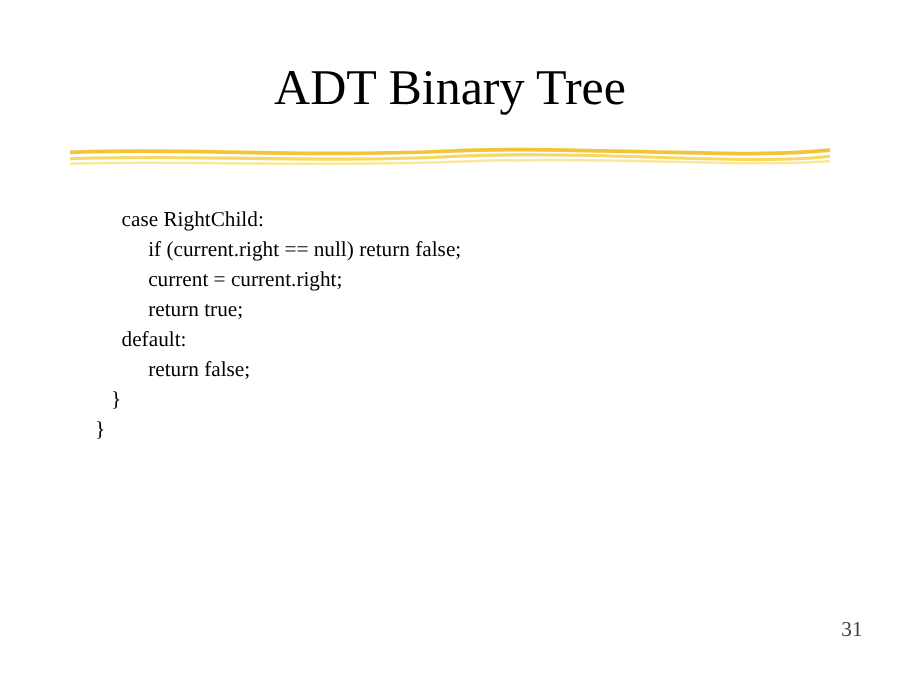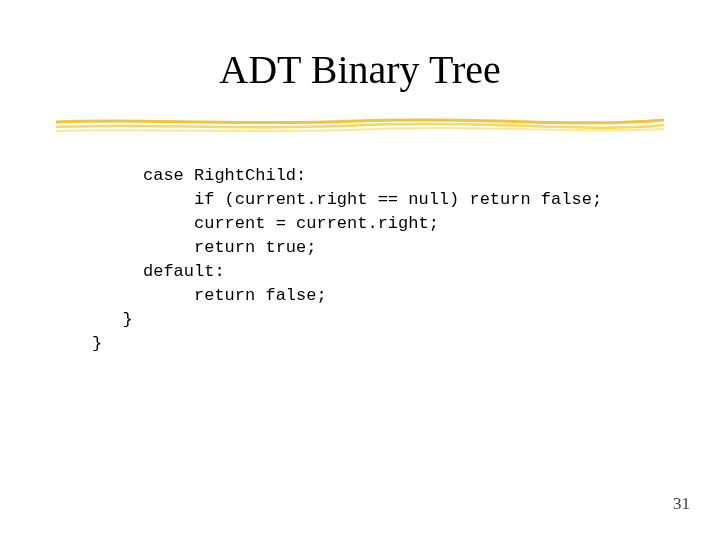--- a/index.html
+++ b/index.html
@@ -18,22 +18,22 @@
     .underline {
       position: absolute;
       top: 116px;
       left: 56px;
       width: 608px;
       height: 18px;
     }
     .code {
       position: absolute;
       top: 164px;
-      left: 92px;
-      font-family: Liberation Mono, monospace;
+      left: 76px;
+      font-family: Liberation Serif, serif;
       font-size: 17px;
       line-height: 24px;
       color: #000;
       white-space: pre;
     }
     .pagenum {
       position: absolute;
       bottom: 26px;
       right: 30px;
       font-size: 17px;

